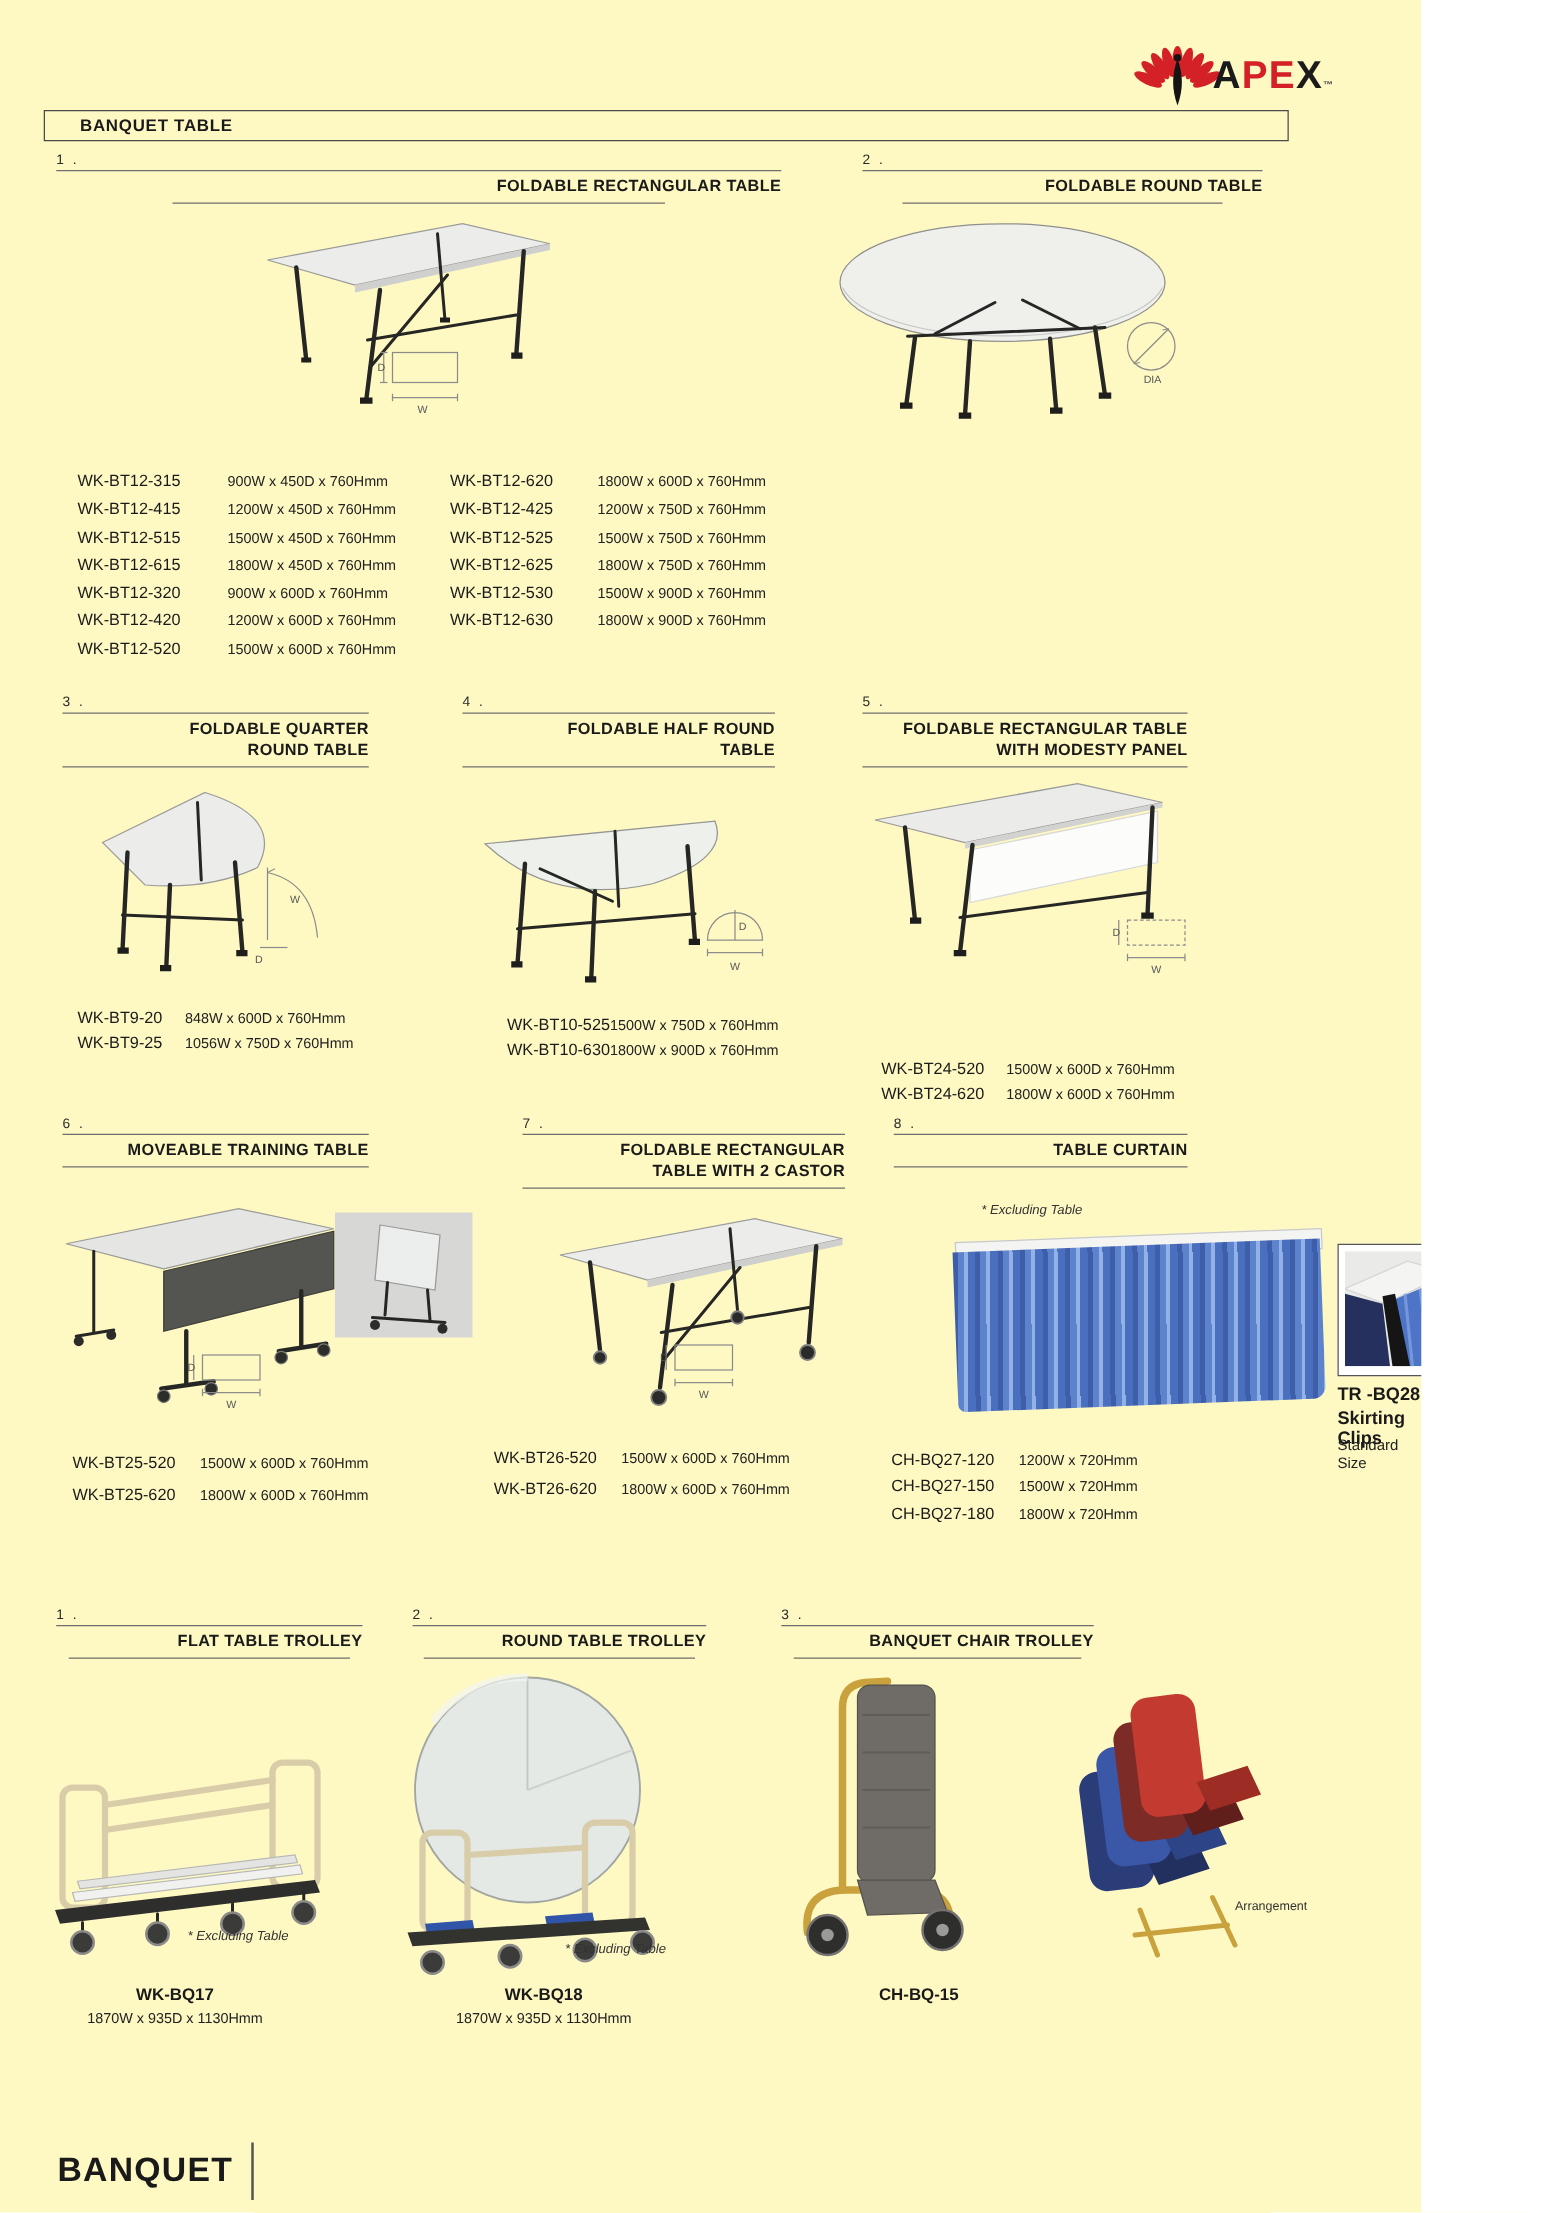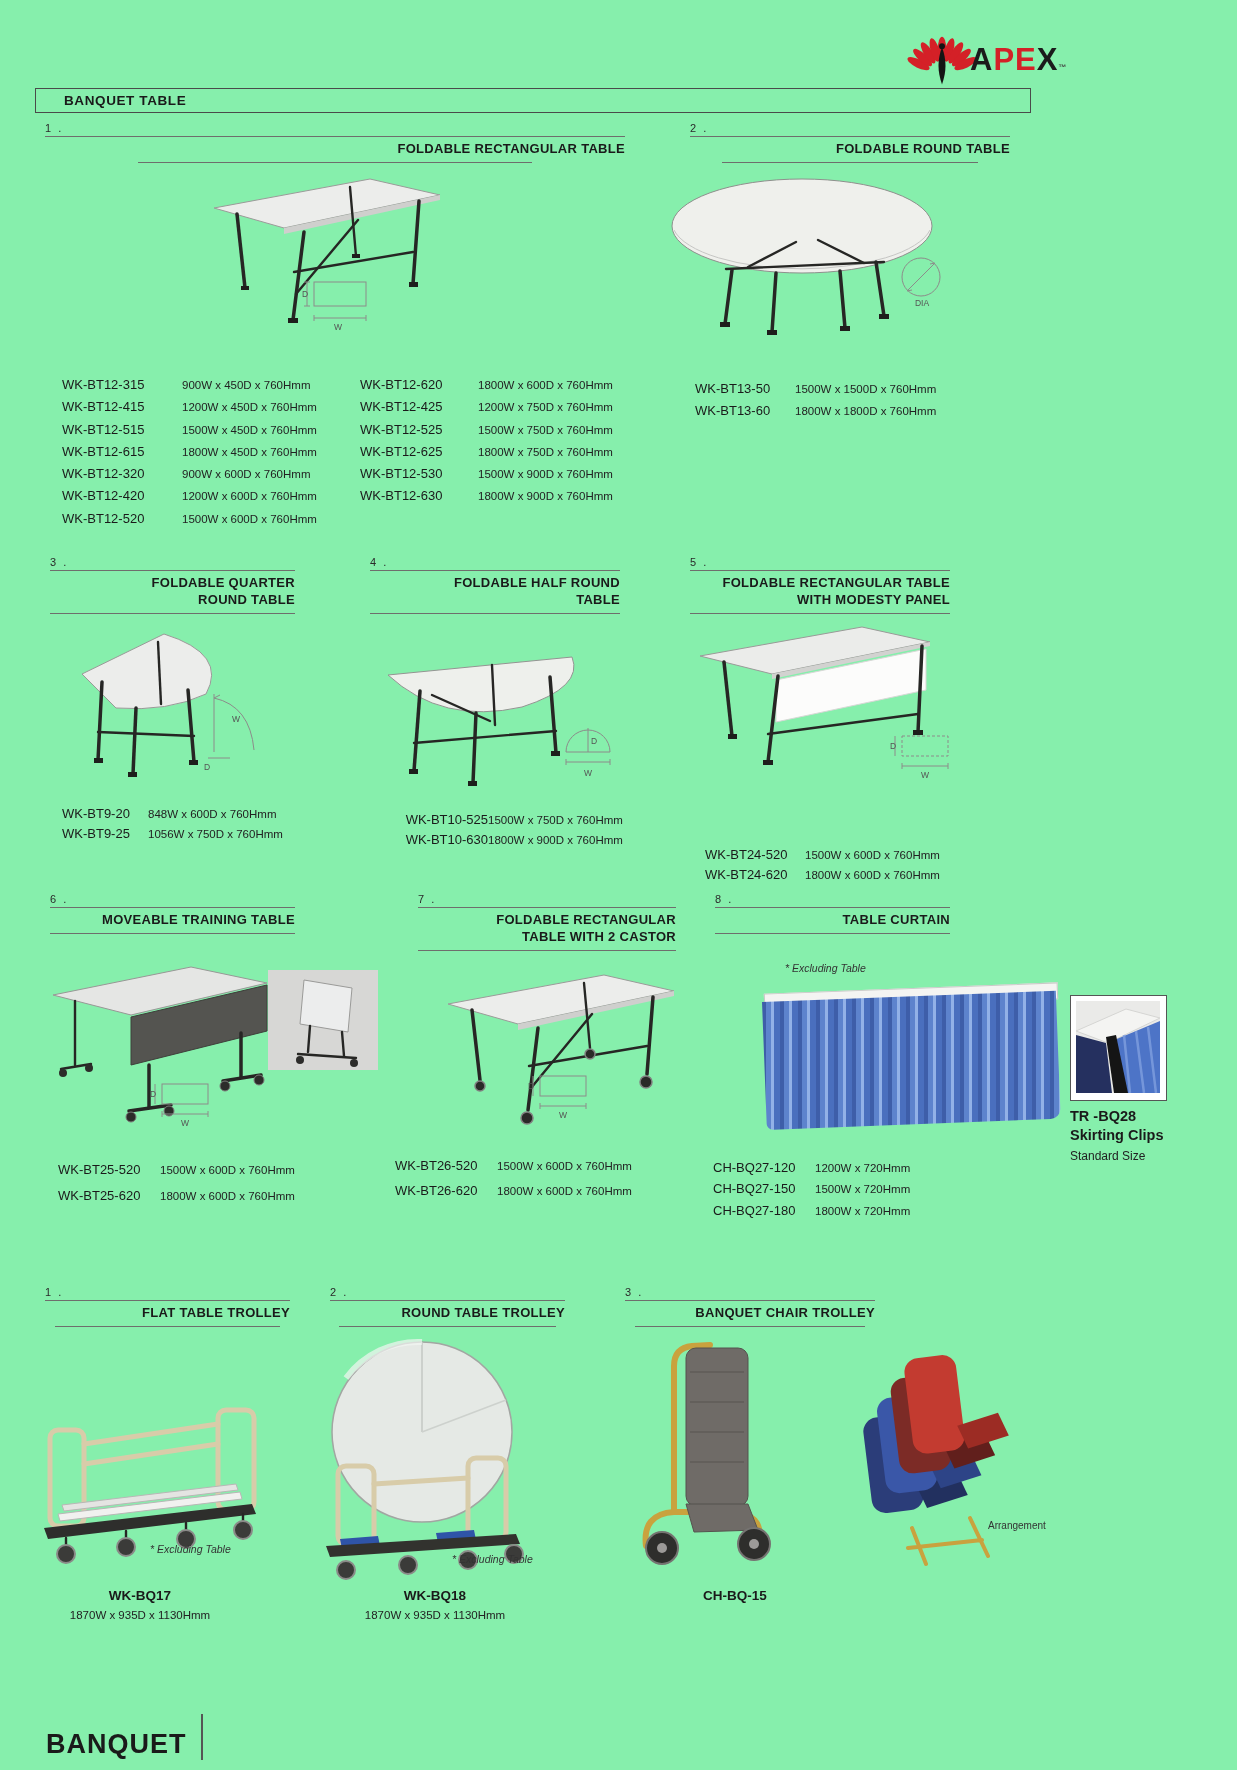--- a/index.html
+++ b/index.html
@@ -1,16 +1,16 @@
 <!DOCTYPE html>
 <html><head>
 <meta charset="utf-8">
 <style>
   html,body{margin:0;padding:0;background:#ffffff;}
-  .page{position:relative;width:1237px;height:1770px;background:#86efac;
+  .page{position:relative;width:1137px;height:1770px;background:#fef9c3;
         font-family:"Liberation Sans",sans-serif;color:#1a1a1a;overflow:hidden;}
   .abs{position:absolute;}
   .hdr-box{position:absolute;left:35px;width:996px;height:25px;border:1.6px solid #4a4a4a;
            box-sizing:border-box;display:flex;align-items:center;padding-left:28px;
            font-weight:bold;font-size:13.5px;letter-spacing:.6px;}
   .sec{position:absolute;}
   .num{font-size:11px;color:#2a2a2a;letter-spacing:2px;}
   .rule{border-top:1.6px solid #6e6e6c;margin-top:2px;}
   .t{font-weight:bold;font-size:13px;letter-spacing:.3px;text-align:right;line-height:1.3;margin-top:4px;}
   .t2{margin-top:0;}
@@ -27,21 +27,21 @@
   .clipbox{position:absolute;border:1.5px solid #555;background:#fff;box-sizing:border-box;padding:5px;}
   .clip-l1,.clip-l2{position:absolute;font-weight:bold;font-size:14.5px;}
   .clip-l3{position:absolute;font-size:12px;color:#222;}
   .logo-word{position:absolute;left:56px;top:8px;font-size:31px;font-weight:bold;letter-spacing:1px;}
   .lk{color:#1b1b1b;} .lr{color:#d42027;}
   .tm{font-size:8px;color:#444;vertical-align:baseline;}
   .curtain-top{position:absolute;background:#f4f4f2;border:1px solid #c9c9c7;transform:rotate(-2.2deg);}
   .curtain-skirt{position:absolute;transform:rotate(-2.2deg);transform-origin:top left;
      background:repeating-linear-gradient(92deg,#3e5ea9 0 4px,#5d83cd 4px 9px,#92b1e7 9px 12px,#4a6fbe 12px 18px);
      border-radius:0 0 10px 6px;}
-  .footer{position:absolute;display:flex;align-items:flex-end;}
+  .footer{position:absolute;display:flex;align-items:center;}
   .brand{font-size:27px;font-weight:bold;letter-spacing:1px;line-height:1.2;}
   .fdiv{width:2px;background:#555;height:46px;margin:2px 14px 0 14px;}
   .fnote{font-size:11.5px;color:#4a4a4a;max-width:1010px;line-height:1.55;padding-top:2px;}
   svg.ph{position:absolute;overflow:visible;}
   svg text{font-family:"Liberation Sans",sans-serif;}
   .leg{stroke:#262624;stroke-width:3.5;stroke-linecap:round;}
   .legT{stroke:#262624;stroke-width:2.4;stroke-linecap:round;}
   .ft{fill:#1e1e1c;}
   .dg{stroke:#8c8c8a;stroke-width:1;fill:none;}
   .dgt{font-size:8.5px;fill:#555;}
@@ -193,30 +193,20 @@
   </svg>
 
   <svg class="ph" style="left:896px;top:252px;" width="52" height="58" viewBox="0 0 52 58">
     <circle class="dg" cx="25" cy="25" r="19"></circle>
     <line class="dg" x1="11" y1="39" x2="39" y2="11"></line>
     <line class="dg" x1="11" y1="39" x2="16" y2="38"></line>
       <line class="dg" x1="39" y1="11" x2="34" y2="12"></line>
     <text class="dgt" x="26" y="54" text-anchor="middle">DIA</text>
   </svg>
 
-  <div class="mlist" style="left:695px;top:381px;--cw:100px;--rh:22px;">
-    <div class="mrow">
-        <span class="mcode">WK-BT13-50</span>
-        <span class="mspec">1500W x 1500D x 760Hmm</span>
-      </div>
-    <div class="mrow">
-        <span class="mcode">WK-BT13-60</span>
-        <span class="mspec">1800W x 1800D x 760Hmm</span>
-      </div>
-  </div>
 
   <div class="sec" style="left:50px;top:556px;width:245px;">
     <div class="num">3 .</div>
     <div class="rule"></div>
     <div class="t">FOLDABLE QUARTER</div>
     <div class="t t2">ROUND TABLE</div>
     <div class="ul" style="width:100%;"></div>
   </div>
 
   <svg class="ph" style="left:58px;top:612px;" width="190" height="182" viewBox="0 0 190 182">

